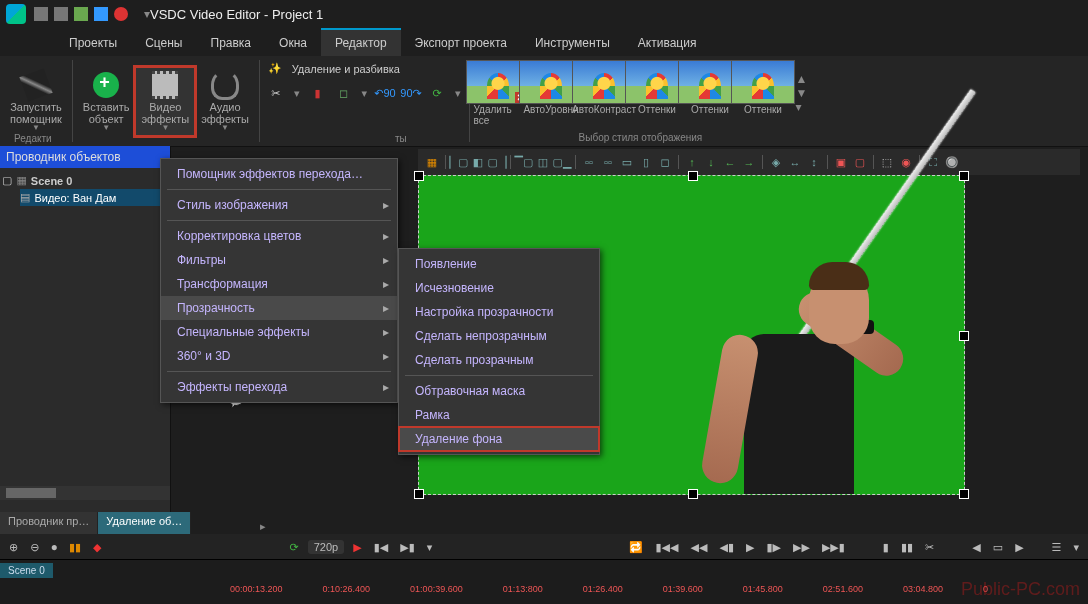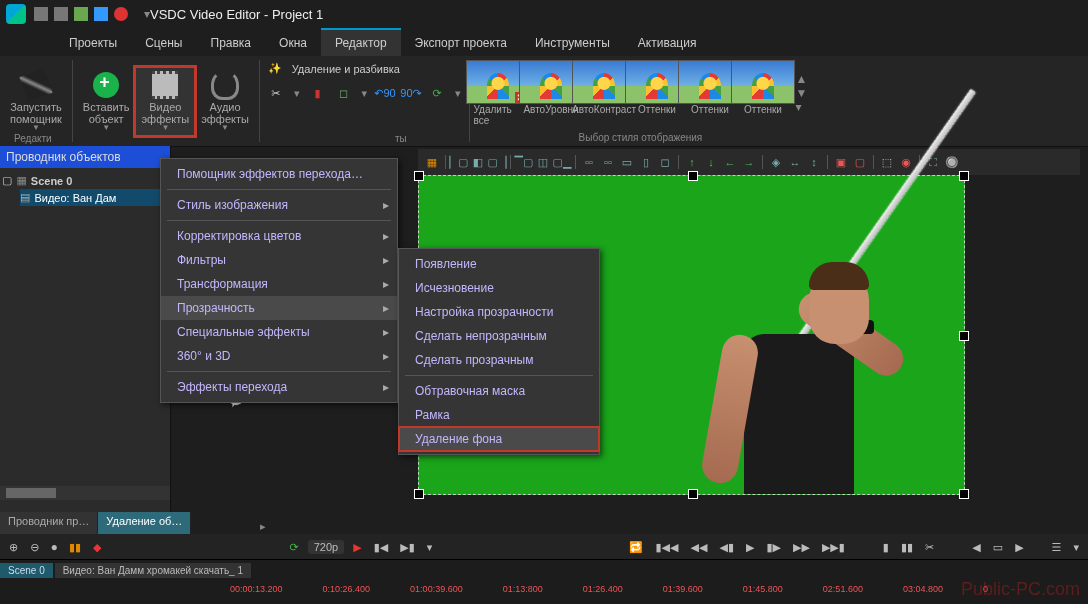--- a/index.html
+++ b/index.html
@@ -357,21 +357,20 @@
   <span class="pb">▭</span>
   <span class="pb">▶</span>
   <span style="width:10px"></span>
   <span class="pb">☰</span>
   <span class="pb">▾</span>
 </div>
 
 <div class="timeline">
   <div class="th">
     <span class="scene">Scene 0</span>
-    <span class="clip">Видео: Ван Дамм хромакей скачать_ 1</span>
   </div>
   <div class="ruler">
     <span>00:00:13.200</span>
     <span>0:10:26.400</span>
     <span>01:00:39.600</span>
     <span>01:13:800</span>
     <span>01:26.400</span>
     <span>01:39.600</span>
     <span>01:45.800</span>
     <span>02:51.600</span>

